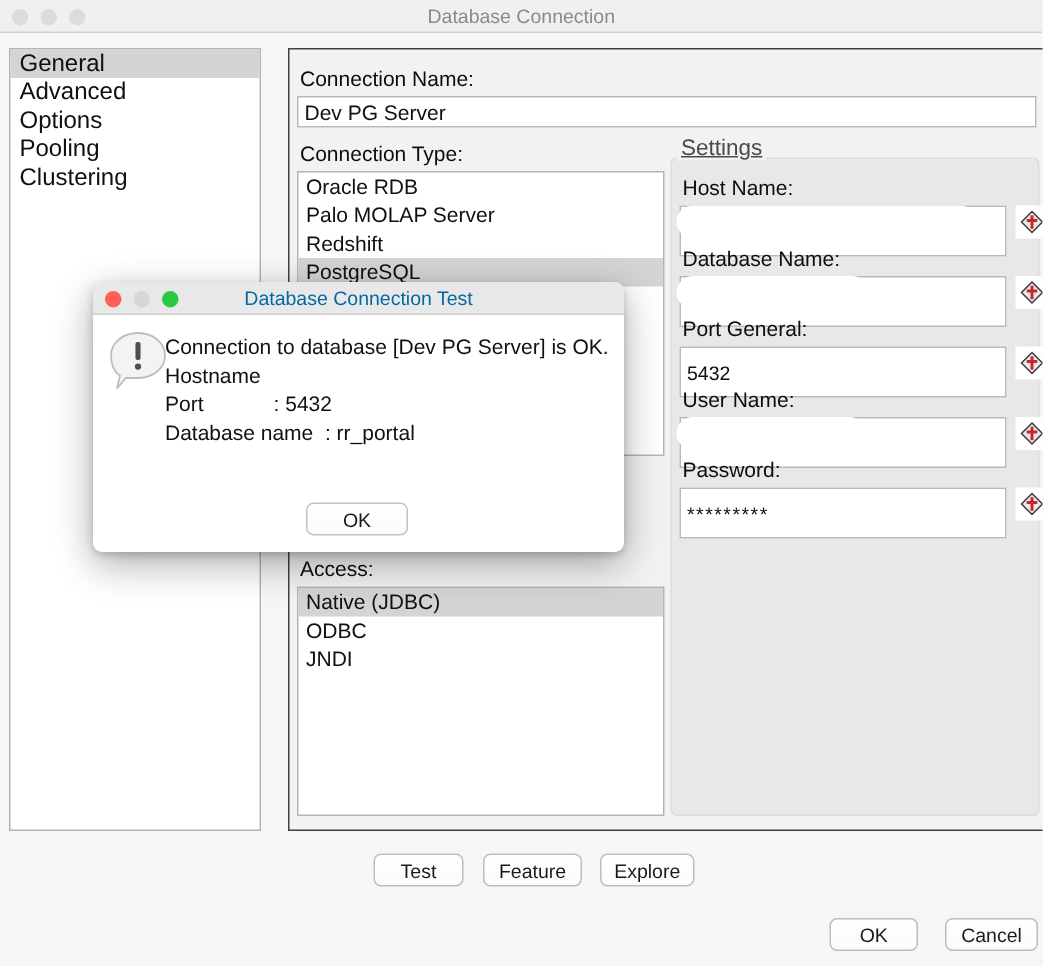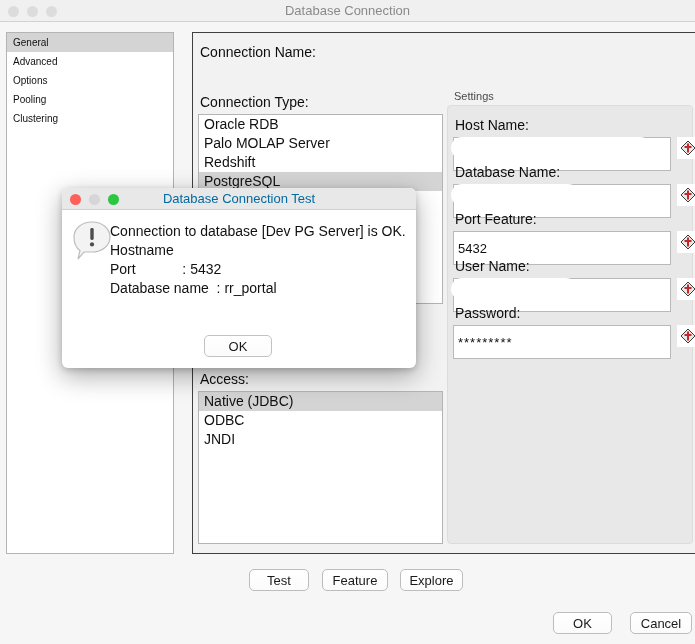--- a/index.html
+++ b/index.html
@@ -43,21 +43,21 @@
     position: absolute; left: 6px; top: 32px;
     width: 168px; height: 522px;
     background: #ffffff;
     border: 1px solid #b4b4b4;
     box-sizing: border-box;
     overflow: hidden;
   }
   .side-item {
     height: 19px; line-height: 19px;
     padding-left: 6px;
-    font-size: 10px;
+    font-size: 16px;
     color: #101010;
     white-space: nowrap;
   }
   .side-item.selected { background: #d4d4d4; }
 
   
   .center {
     position: absolute; left: 192px; top: 32px;
     width: 509px; height: 522px;
     background: #f2f2f2;
@@ -108,23 +108,24 @@
   .settings-group {
     position: absolute; left: 254px; top: 72px;
     width: 246px; height: 439px;
     background: #e8e8e8;
     border: 1px solid #dcdcdc;
     border-radius: 4px;
     box-sizing: border-box;
   }
   .settings-legend {
     position: absolute; left: 258px; top: 57px;
-    font-size: 11px; color: #4a4a4a;
+    font-size: 15px; color: #4a4a4a;
     background: #f2f2f2;
     padding: 0 3px;
+    text-decoration: underline;
   }
   .set-label {
     position: absolute;
     font-size: 14px; color: #0d0d0d;
     white-space: nowrap;
   }
   .set-input {
     position: absolute;
     height: 22px;
     width: 218px;
@@ -239,20 +240,21 @@
     <div class="side-item selected">General</div>
     <div class="side-item">Advanced</div>
     <div class="side-item">Options</div>
     <div class="side-item">Pooling</div>
     <div class="side-item">Clustering</div>
   </div>
 
   <div class="center">
 
     <div class="field-label conn-name-label">Connection Name:</div>
+    <input class="conn-name-input" type="text" value="Dev PG Server" style="">
 
     <div class="field-label conn-type-label">Connection Type:</div>
 
     <div class="listbox conn-type-list">
       <div class="list-item">Oracle RDB</div>
       <div class="list-item">Palo MOLAP Server</div>
       <div class="list-item">Redshift</div>
       <div class="list-item selected">PostgreSQL</div>
     </div>
 
@@ -282,21 +284,21 @@
     <input class="set-input redacted" type="text" style="left: 260px; top: 151px;" value="">
     <div class="redact" style="left:258px; top:151px; width:128px; height:22px;"></div>
     <div class="diamond-btn" style="left:484px; top:151px;">
       <svg width="16" height="16" viewBox="0 0 16 16">
           <polygon points="8,1 15,8 8,15 1,8" fill="#e9e9e9" stroke="#3b3b3b" stroke-width="1"></polygon>
           <rect x="7" y="3.5" width="2" height="9" fill="#c8282c"></rect>
           <rect x="4.5" y="6" width="7" height="2" fill="#c8282c"></rect>
         </svg>
     </div>
 
-    <div class="set-label" style="left:262px; top:178px;">Port Feature:</div>
+    <div class="set-label" style="left:262px; top:178px;">Port General:</div>
     <input class="set-input" type="text" style="left: 260px; top: 198px;" value="5432">
     <div class="diamond-btn" style="left:484px; top:198px;">
       <svg width="16" height="16" viewBox="0 0 16 16">
           <polygon points="8,1 15,8 8,15 1,8" fill="#e9e9e9" stroke="#3b3b3b" stroke-width="1"></polygon>
           <rect x="7" y="3.5" width="2" height="9" fill="#c8282c"></rect>
           <rect x="4.5" y="6" width="7" height="2" fill="#c8282c"></rect>
         </svg>
     </div>
 
     <div class="set-label" style="left:262px; top:225px;">User Name:</div>

